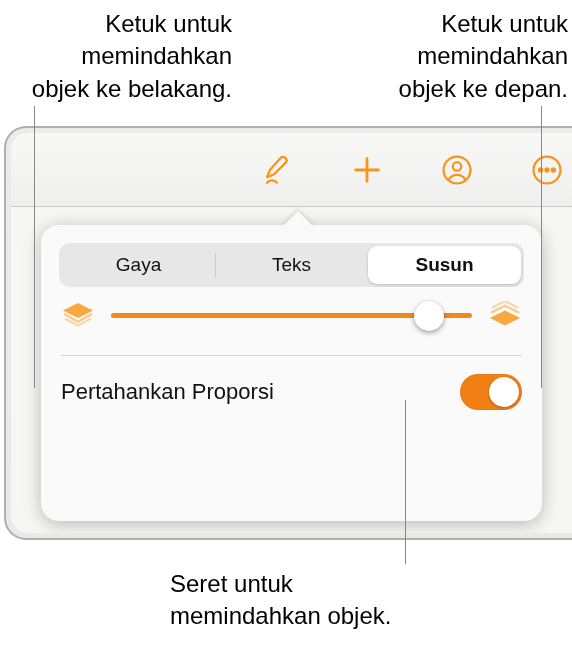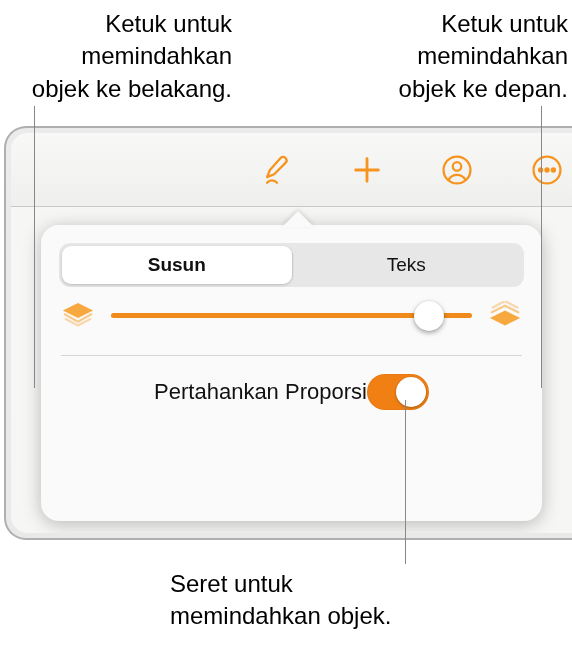--- a/index.html
+++ b/index.html
@@ -164,21 +164,21 @@
 
     
     .divider {
       margin: 26px 20px 0 20px;
       height: 1px; background: #d7d7d9;
     }
 
     
     .prop-row {
       margin: 18px 20px 9px 20px;
-      display: flex; align-items: center; justify-content: center;
+      display: flex; align-items: center; justify-content: space-between;
     }
     .prop-label {
       font-size: 22px; color: #111;
     }
     .toggle {
       width: 62px; height: 36px;
       background: #f08014;
       border-radius: 20px;
       position: relative;
       box-shadow: inset 0 0 0 1px rgba(0,0,0,0.03);
@@ -236,25 +236,28 @@
           <circle cx="12" cy="12" r="1.1" fill="currentColor"></circle>
           <circle cx="16.5" cy="12" r="1.1" fill="currentColor"></circle>
         </svg>
       </div>
     </div>
 
     <div class="popover">
       <div class="arrow"></div>
 
       <div class="seg">
+        <div class="seg-item">
+          <span>Gaya</span>
+        </div>
+        <div class="seg-item">
+          <span>Teks</span>
+        </div>
         <div class="seg-item sel">
           <span>Susun</span>
-        </div>
-        <div class="seg-item">
-          <span>Teks</span>
         </div>
       </div>
 
 
       <div class="slider-row">
         <div class="stack-icon">
           <svg viewBox="0 0 36 28">
             <path d="M18 2 L34 10 L18 18 L2 10 Z" fill="#f7a93f"></path>
             <path d="M4 14 L18 22 L32 14" fill="none" stroke="#f7c98a" stroke-width="2.4" stroke-linecap="round"></path>
             <path d="M5 19 L18 26 L31 19" fill="none" stroke="#f7d7ab" stroke-width="2.4" stroke-linecap="round"></path>

